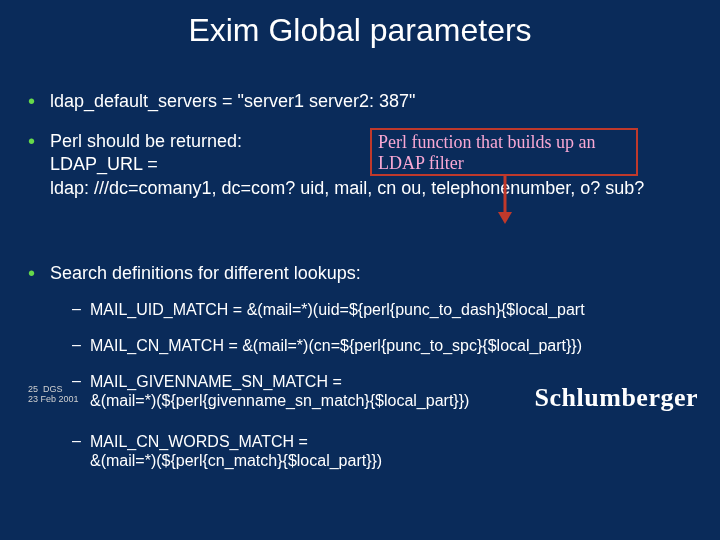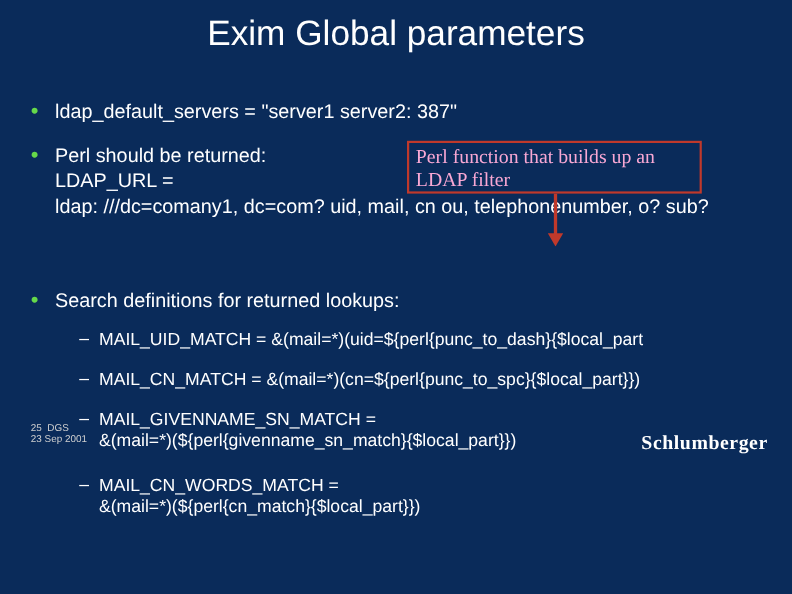--- a/index.html
+++ b/index.html
@@ -99,21 +99,21 @@
     font-size: 9px;
     color: #d0d0d0;
     line-height: 1.1;
   }
   .footer-right {
     position: absolute;
     right: 22px;
     bottom: 58px;
     font-family: "Times New Roman", serif;
     font-weight: bold;
-    font-size: 18px;
+    font-size: 26px;
     color: #fff;
     letter-spacing: 0.5px;
   }
 </style>
 </head>
 <body>
 
 <div class="slide">
 
   <div class="title">Exim Global parameters</div>
@@ -125,21 +125,21 @@
 
   <div class="bullet-1 b2">
     <span class="dot">•</span>
     <span class="text" style="white-space: pre-line;">Perl should be returned:
 LDAP_URL =
 ldap: ///dc=comany1, dc=com? uid, mail, cn ou, telephonenumber, o? sub?</span>
   </div>
 
   <div class="bullet-1 b3">
     <span class="dot">•</span>
-    <span class="text">Search definitions for returned lookups:</span>
+    <span class="text">Search definitions for different lookups:</span>
   </div>
 
   <div class="sub s1">
     <span class="dash">–</span>
     <span class="stext">MAIL_UID_MATCH = &amp;(mail=*)(uid=${perl{punc_to_dash}{$local_part</span>
   </div>
   <div class="sub s2">
     <span class="dash">–</span>
     <span class="stext">MAIL_CN_MATCH   = &amp;(mail=*)(cn=${perl{punc_to_spc}{$local_part}})</span>
   </div>
@@ -156,18 +156,18 @@
 
   <div class="callout-box">Perl function that builds up an LDAP  filter</div>
 
   <svg class="arrow-svg" viewBox="0 0 20 48">
     <line x1="10" y1="0" x2="10" y2="38" stroke="#c0392b" stroke-width="3"></line>
     <polygon points="10,48 3,36 17,36" fill="#c0392b"></polygon>
   </svg>
 
   <div class="footer-left">
     <span>25</span>&nbsp;&nbsp;<span>DGS</span><br>
-    <span>23 Sep 2001</span>
+    <span>23 Feb 2001</span>
   </div>
 
   <div class="footer-right">Schlumberger</div>
 
 </div>
 
 </body></html>

